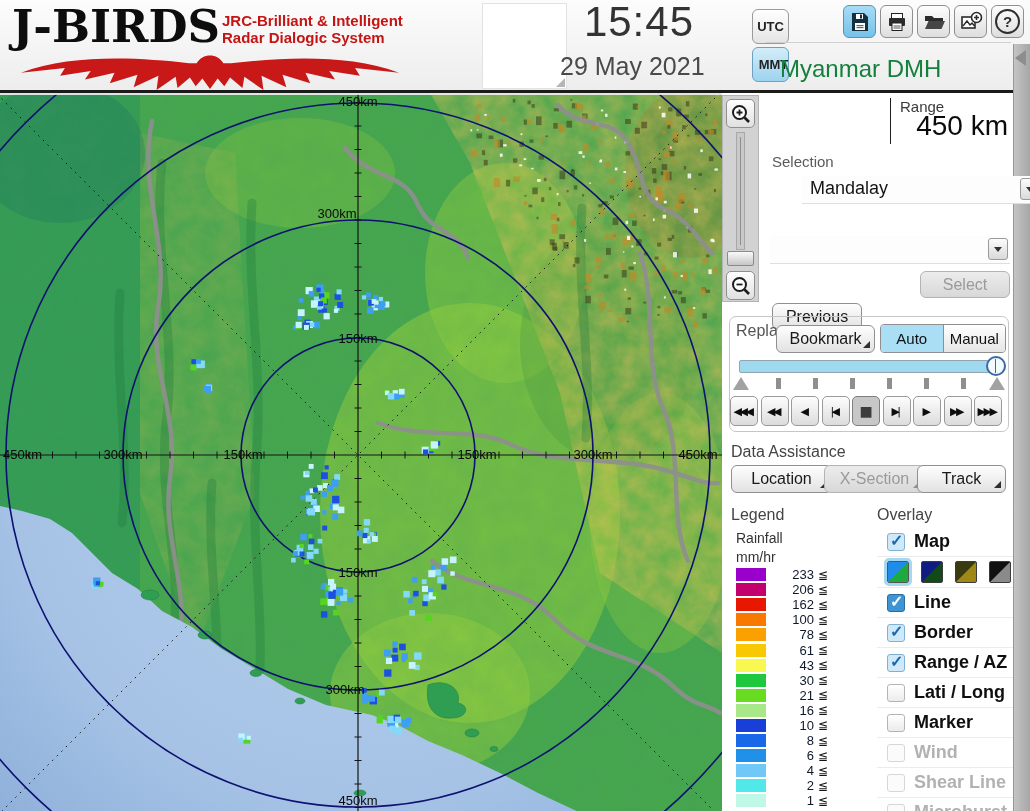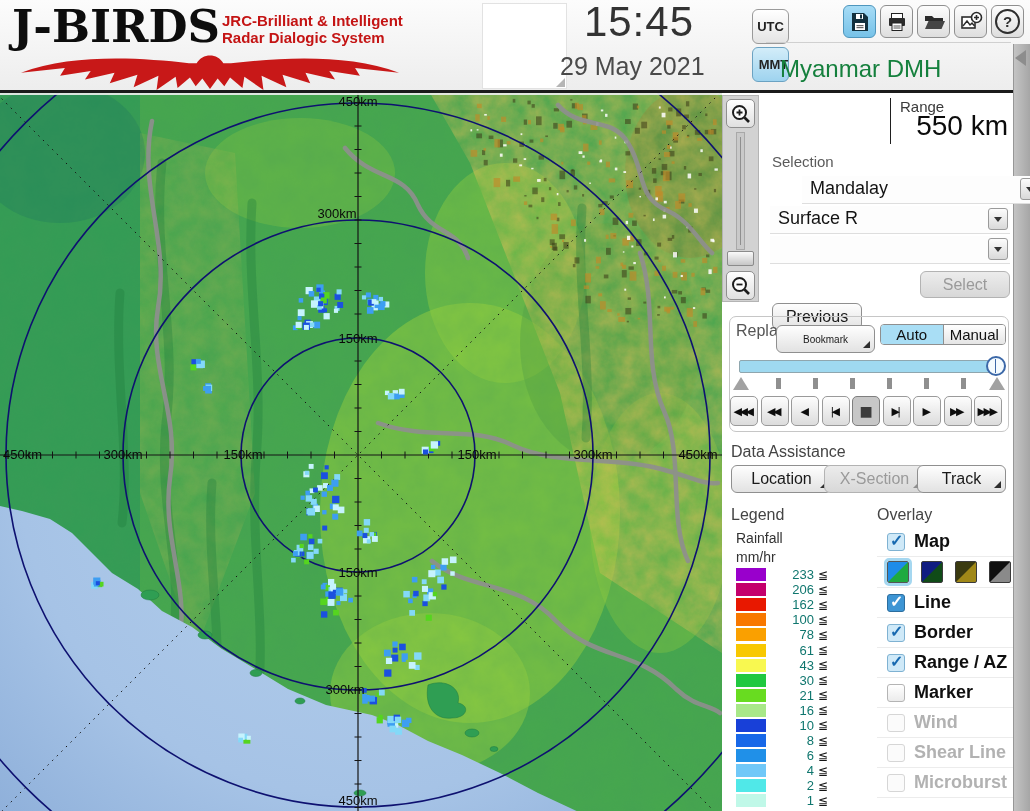--- a/index.html
+++ b/index.html
@@ -73,21 +73,21 @@
   .dd{position:absolute;left:770px;width:240px;height:27px;background:#fdfdfd;border-bottom:1px solid #dedede;}
   .dd-text{position:absolute;left:8px;top:2px;font-size:18px;color:#141414;}
   .dd-btn{position:absolute;right:2px;top:2px;width:20px;height:22px;border:1px solid #9a9a9a;border-radius:3px;
        background:linear-gradient(#fcfcfc,#d9d9d9);display:flex;align-items:center;justify-content:center;padding:0;}
   .caret{width:0;height:0;border-left:4px solid transparent;border-right:4px solid transparent;
        border-top:5px solid #333;}
 
   .replay-box{position:absolute;left:729px;top:316px;width:280px;height:116px;
        border:1px solid #c6c6c6;border-radius:7px;box-sizing:border-box;}
   .grp-label{position:absolute;font-size:16px;color:#555;}
-  .seg{position:absolute;left:880px;top:324px;width:126px;height:21px;border:1px solid #8f8f8f;
+  .seg{position:absolute;left:880px;top:324px;width:126px;height:29px;border:1px solid #8f8f8f;
        border-radius:4px;display:flex;overflow:hidden;box-sizing:border-box;}
   .seg>div{flex:1;display:flex;align-items:center;justify-content:center;font-size:15px;color:#111;}
   .seg-auto{background:#a9def5;border-right:1px solid #8f8f8f;}
   .seg-manual{background:linear-gradient(#fff,#e5e5e5);}
   .sl-track{position:absolute;left:739px;top:360px;width:261px;height:13px;background:#9fd9f0;
        border:1px solid #8fa6ae;border-radius:2px;box-sizing:border-box;}
   .sl-handle{position:absolute;left:986px;top:356px;width:20px;height:20px;border:2px solid #3c68a8;
        border-radius:50%;background:#f4fbff;box-sizing:border-box;}
   .sl-handle::after{content:"";position:absolute;left:7px;top:1px;width:1px;height:14px;background:#3c68a8;}
   .tri-up{position:absolute;width:0;height:0;border-left:8px solid transparent;border-right:8px solid transparent;
@@ -98,21 +98,21 @@
        font-family:"DejaVu Sans",sans-serif;font-size:11px;letter-spacing:-2.5px;color:#0d0d0d;
        display:flex;align-items:center;justify-content:center;padding:0 3px 0 0;box-sizing:border-box;}
   .pb.pressed{background:#c7c7c7;border-color:#7f7f7f;font-size:14px;color:#3c3c3c;letter-spacing:0;padding:0;}
 
   .da-btn{position:absolute;top:465px;width:101px;height:28px;}
 
   .lg-unit{position:absolute;font-size:14px;color:#333;}
   .lg-col{position:absolute;left:736px;top:567px;}
   .lg-row{display:flex;align-items:center;height:15.1px;}
   .lg-row .sw{width:30px;height:13px;margin-right:12px;}
-  .lg-row .lv{width:36px;text-align:right;font-size:13px;color:#0f766e;}
+  .lg-row .lv{width:36px;text-align:right;font-size:13px;color:#0f172a;}
   .lg-row .ls{margin-left:4px;font-size:12px;color:#151515;}
 
   .ov-col{position:absolute;left:877px;top:527px;width:136px;}
   .ov-row{height:29px;display:flex;align-items:center;border-bottom:1px solid #ececec;}
   .cb{width:18px;height:18px;border:1px solid #b4b4b4;border-radius:3px;
       background:linear-gradient(#fff,#ebebeb);margin:0 9px 0 10px;position:relative;box-sizing:border-box;flex:none;}
   .checked .cb{background:#cfe9f8;border-color:#7fb2d2;}
   .checked .cb::after,.checked-dark .cb::after{content:"✓";position:absolute;left:2px;top:-3px;
       font-size:16px;font-weight:bold;color:#1769b0;}
   .checked-dark .cb{background:#3d95d4;border-color:#2b6d9e;}
@@ -853,50 +853,44 @@
         <circle cx="10.5" cy="10.5" r="6.5" fill="#fdfdfd" stroke="#1c1c1c" stroke-width="2"></circle>
         <path d="M15.5,15.5 L20,20" stroke="#1c1c1c" stroke-width="2.6"></path>
         <path d="M7.5,10.5 h6" stroke="#1c1c1c" stroke-width="1.8"></path>
       </svg>
     </button>
   </div>
 
   <div class="range-box">
     <div class="rb-div"></div>
     <div class="rb-label">Range</div>
-    <div class="rb-value">550 km</div>
+    <div class="rb-value">450 km</div>
   </div>
 
   <div class="sec-label" style="left:772px;top:153px;">Selection</div>
 
   <div class="dd" style="top:176px;margin-left:32px;">
     <span class="dd-text">Mandalay</span>
-    <button class="dd-btn">
-        <span class="caret"></span>
-      </button>
-  </div>
-  <div class="dd" style="top:206px;">
-    <span class="dd-text">Surface R</span>
     <button class="dd-btn">
         <span class="caret"></span>
       </button>
   </div>
   <div class="dd" style="top:236px;">
     <span class="dd-text"></span>
     <button class="dd-btn">
         <span class="caret"></span>
       </button>
   </div>
 
   <button class="btn abs" style="left:772px;top:271px;width:90px;height:27px;margin-top:32px;">Previous</button>
   <button class="btn abs disabled" style="left:920px;top:271px;width:90px;height:27px;">Select</button>
 
   <div class="replay-box"></div>
   <div class="grp-label" style="left:736px;top:322px;">Replay</div>
-  <button class="btn abs corner" style="left:776px;top:325px;width:99px;height:28px;font-size:10px;text-align:right;">Bookmark</button>
+  <button class="btn abs corner" style="left:776px;top:325px;width:99px;height:28px;font-size:16px;text-align:right;">Bookmark</button>
   <div class="seg">
     <div class="seg-auto">Auto</div>
     <div class="seg-manual">Manual</div>
   </div>
   <div class="sl-track"></div>
   <div class="sl-handle"></div>
   <div class="tri-up" style="left:733px;top:377px;"></div>
   <div class="tri-up" style="left:989px;top:377px;"></div>
   <div class="tick" style="left:776px;"></div>
   <div class="tick" style="left:813px;"></div>
@@ -1027,20 +1021,24 @@
     <div class="ov-row checked">
       <span class="cb"></span>
         <span class="ov-lab">Border</span>
     </div>
     <div class="ov-row checked">
       <span class="cb"></span>
         <span class="ov-lab">Range / AZ</span>
     </div>
     <div class="ov-row unchecked">
       <span class="cb"></span>
+        <span class="ov-lab">Lati / Long</span>
+    </div>
+    <div class="ov-row unchecked">
+      <span class="cb"></span>
         <span class="ov-lab">Marker</span>
     </div>
     <div class="ov-row disabled">
       <span class="cb"></span>
         <span class="ov-lab">Wind</span>
     </div>
     <div class="ov-row disabled">
       <span class="cb"></span>
         <span class="ov-lab">Shear Line</span>
     </div>

